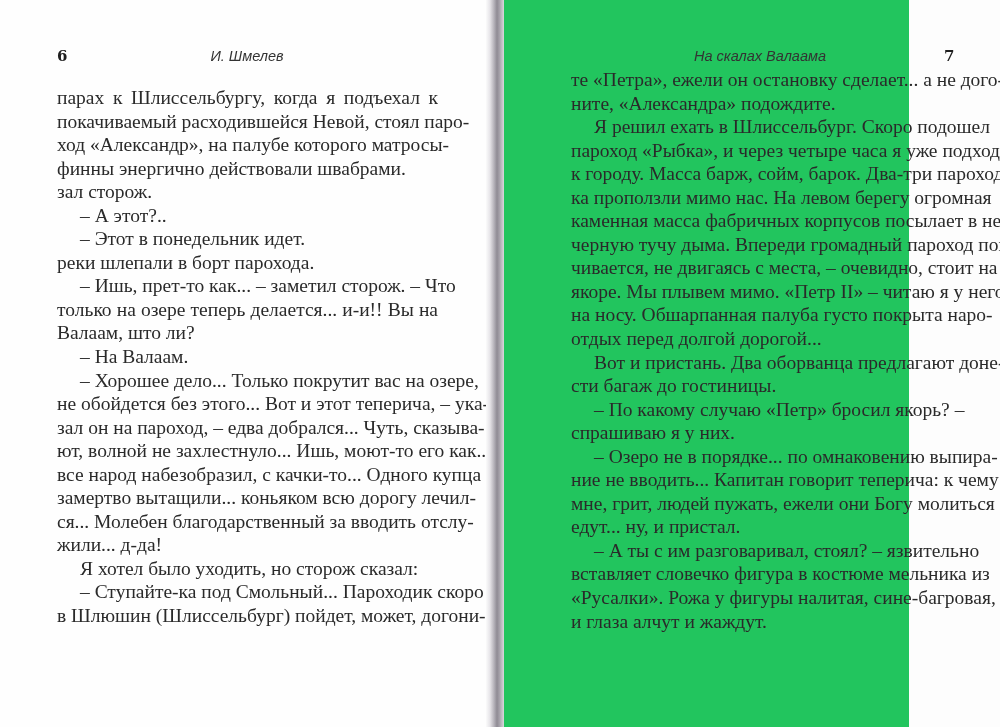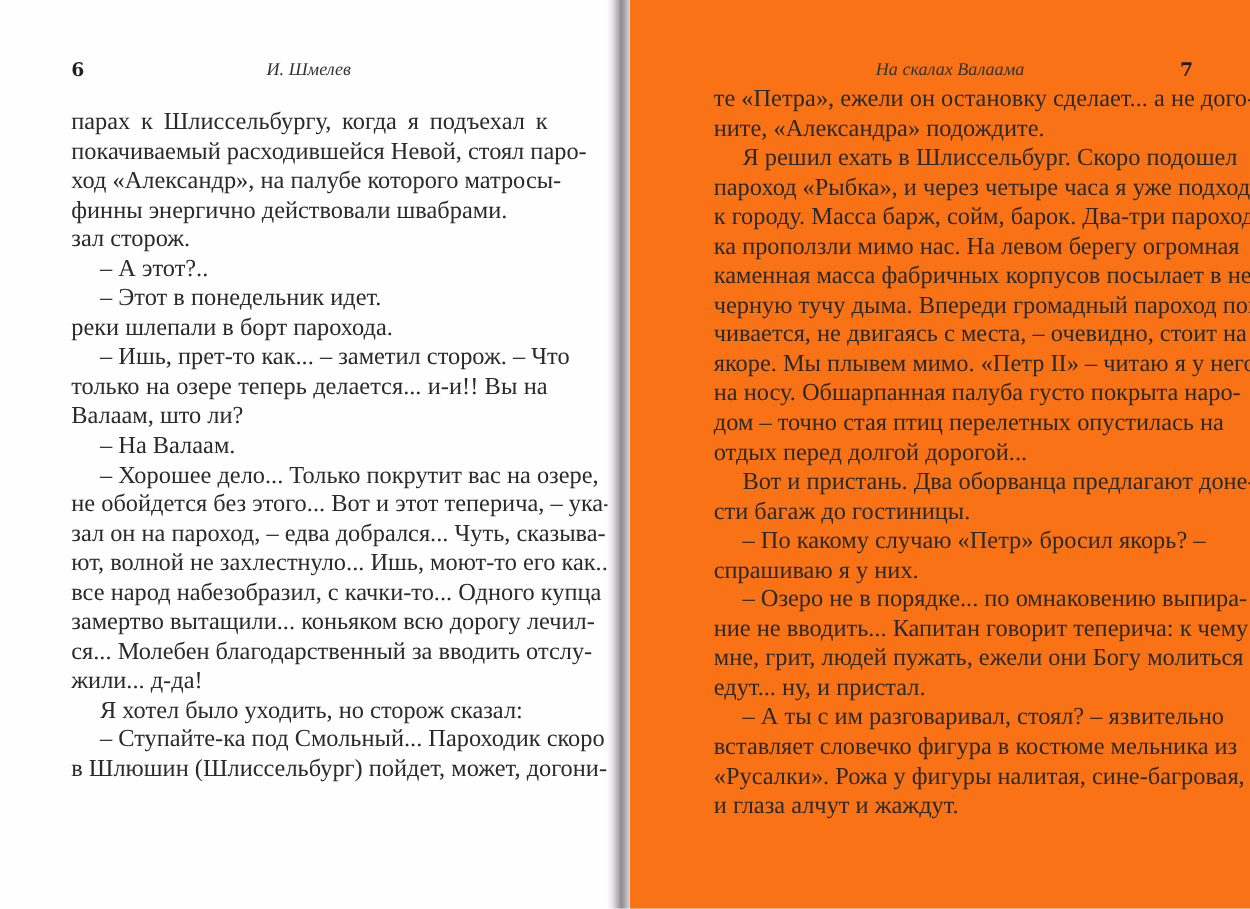--- a/index.html
+++ b/index.html
@@ -6,35 +6,35 @@
     body {
       width: 1000px; height: 727px; overflow: hidden;
       background: #fdfdfd;
       position: relative;
       font-family: "DejaVu Serif", "Liberation Serif", serif;
       color: #2b2b2b;
     }
     .spread { position: absolute; inset: 0; }
     .page { position: absolute; top: 0; height: 727px; }
     .page-left { left: 0; width: 492px; background: #fefefe; }
-    .page-right { left: 504px; width: 496px; background: #f97316; }
+    .page-right { left: 504px; width: 405px; background: #22c55e; }
     .gutter {
       position: absolute; top: 0; left: 486px; width: 22px; height: 727px;
       background: linear-gradient(to right,
         #fbfbfb 0%, #e6e4e8 18%, #b9b6bd 35%, #8f8b94 50%,
         #a7a3ab 62%, #d5d3d8 80%, #f6f6f7 100%);
     }
     .folio {
       position: absolute; top: 47px;
       font-family: "DejaVu Serif", serif; font-weight: bold;
       font-size: 15px; color: #1f1f1f;
     }
     .runhead {
       position: absolute; top: 48px;
-      font-family: Liberation Serif, serif; font-style: italic;
+      font-family: Liberation Sans, sans-serif; font-style: italic;
       font-size: 14.5px; color: #333;
       transform: translateX(-50%); white-space: nowrap;
     }
     .text {
       position: absolute;
       font-family: "Liberation Serif", serif;
       font-size: 19.5px; line-height: 23.55px;
       color: #2a2a2a;
     }
     .line {
@@ -90,21 +90,20 @@
         <span class="line last">ните, «Александра» подождите.</span>
         <span class="line indent">Я решил ехать в Шлиссельбург. Скоро подошел</span>
         <span class="line">пароход «Рыбка», и через четыре часа я уже подходил</span>
         <span class="line">к городу. Масса барж, сойм, барок. Два-три пароходи-</span>
         <span class="line">ка проползли мимо нас. На левом берегу огромная</span>
         <span class="line">каменная масса фабричных корпусов посылает в небо</span>
         <span class="line">черную тучу дыма. Впереди громадный пароход пока-</span>
         <span class="line">чивается, не двигаясь с места, – очевидно, стоит на</span>
         <span class="line">якоре. Мы плывем мимо. «Петр II» – читаю я у него</span>
         <span class="line">на носу. Обшарпанная палуба густо покрыта наро-</span>
-        <span class="line">дом – точно стая птиц перелетных опустилась на</span>
         <span class="line last">отдых перед долгой дорогой...</span>
         <span class="line indent">Вот и пристань. Два оборванца предлагают доне-</span>
         <span class="line last">сти багаж до гостиницы.</span>
         <span class="line indent">– По какому случаю «Петр» бросил якорь? –</span>
         <span class="line last">спрашиваю я у них.</span>
         <span class="line indent">– Озеро не в порядке... по омнаковению выпира-</span>
         <span class="line">ние не вводить... Капитан говорит теперича: к чему</span>
         <span class="line">мне, грит, людей пужать, ежели они Богу молиться</span>
         <span class="line last">едут... ну, и пристал.</span>
         <span class="line indent">– А ты с им разговаривал, стоял? – язвительно</span>

